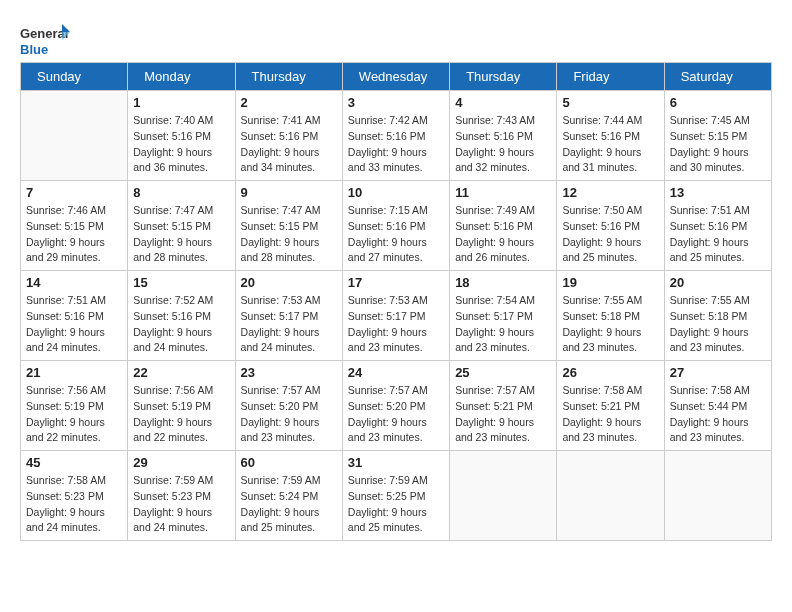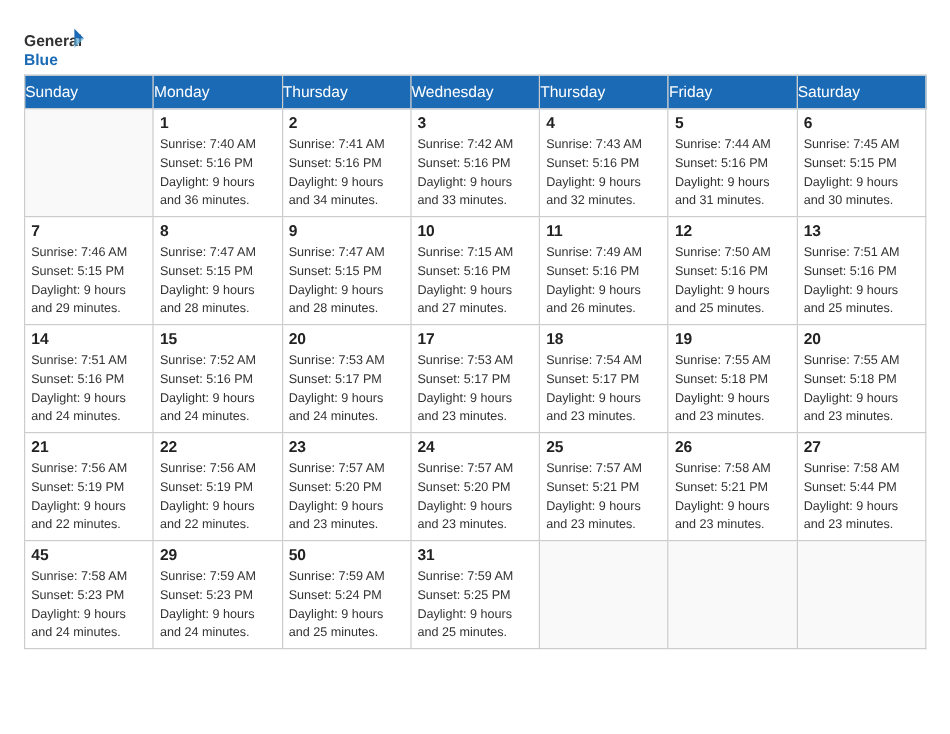--- a/index.html
+++ b/index.html
@@ -33,21 +33,21 @@
       color: #555;
     }
     .calendar {
       width: 100%;
       border-collapse: collapse;
       font-size: 11px;
     }
     .calendar th {
       background: #1a6ab5;
       color: #fff;
-      padding: 6px 0;
+      padding: 6px 16px;
       text-align: left;
       font-size: 13px;
       font-weight: normal;
       border: 1px solid #ccc;
     }
     .calendar td {
       border: 1px solid #ccc;
       vertical-align: top;
       padding: 4px 5px;
       min-height: 80px;
@@ -306,21 +306,21 @@
           <div class="day-info">and 24 minutes.</div>
         </td>
         <td>
           <div class="day-number">29</div>
           <div class="day-info">Sunrise: 7:59 AM</div>
           <div class="day-info">Sunset: 5:23 PM</div>
           <div class="day-info">Daylight: 9 hours</div>
           <div class="day-info">and 24 minutes.</div>
         </td>
         <td>
-          <div class="day-number">50</div>
+          <div class="day-number">60</div>
           <div class="day-info">Sunrise: 7:59 AM</div>
           <div class="day-info">Sunset: 5:24 PM</div>
           <div class="day-info">Daylight: 9 hours</div>
           <div class="day-info">and 25 minutes.</div>
         </td>
         <td>
           <div class="day-number">31</div>
           <div class="day-info">Sunrise: 7:59 AM</div>
           <div class="day-info">Sunset: 5:25 PM</div>
           <div class="day-info">Daylight: 9 hours</div>

